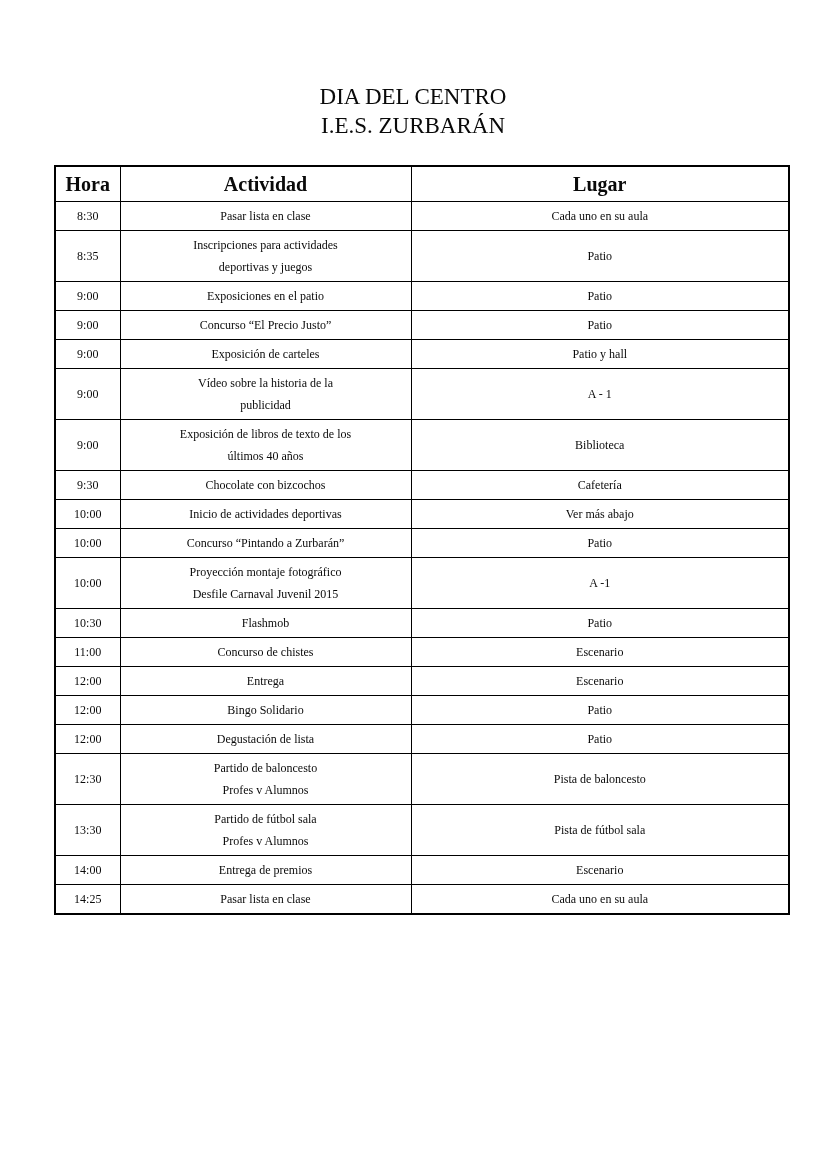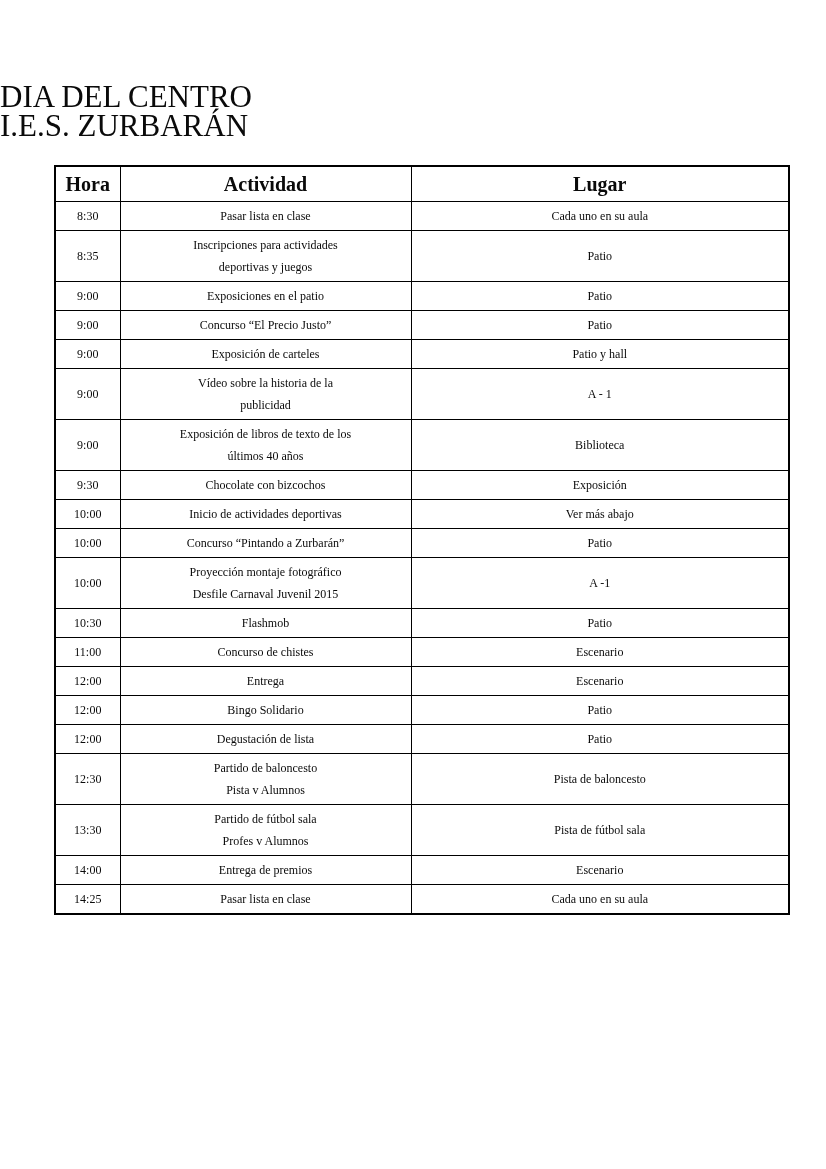--- a/index.html
+++ b/index.html
@@ -11,22 +11,22 @@
     position: relative;
     width: 826px;
     height: 1169px;
     background: #ffffff;
     color: #0a0a0a;
     font-family: "Liberation Serif", "DejaVu Serif", serif;
     overflow: hidden;
   }
   .title {
     margin-top: 82px;
-    text-align: left;
-    font-size: 31px;
+    text-align: center;
+    font-size: 23px;
     line-height: 29px;
     color: #0a0a0a;
   }
   table.schedule {
     border-collapse: collapse;
     table-layout: fixed;
     width: 734px;
     margin-left: 54px;
     margin-top: 25px;
     border: 2px solid #000000;
@@ -116,21 +116,21 @@
   </tr>
         <tr>
     <td class="cell-hora">9:00</td>
     <td class="cell-act">Exposición de libros de texto de los
 últimos 40 años</td>
     <td class="cell-lugar">Biblioteca</td>
   </tr>
         <tr>
     <td class="cell-hora">9:30</td>
     <td class="cell-act">Chocolate con bizcochos</td>
-    <td class="cell-lugar">Exposición</td>
+    <td class="cell-lugar">Cafetería</td>
   </tr>
         <tr>
     <td class="cell-hora">10:00</td>
     <td class="cell-act">Inicio de actividades deportivas</td>
     <td class="cell-lugar">Ver más abajo</td>
   </tr>
         <tr>
     <td class="cell-hora">10:00</td>
     <td class="cell-act">Concurso “Pintando a Zurbarán”</td>
     <td class="cell-lugar">Patio</td>
@@ -162,21 +162,21 @@
     <td class="cell-lugar">Patio</td>
   </tr>
         <tr>
     <td class="cell-hora">12:00</td>
     <td class="cell-act">Degustación de lista</td>
     <td class="cell-lugar">Patio</td>
   </tr>
         <tr>
     <td class="cell-hora">12:30</td>
     <td class="cell-act">Partido de baloncesto
-Pista v Alumnos</td>
+Profes v Alumnos</td>
     <td class="cell-lugar">Pista de baloncesto</td>
   </tr>
         <tr>
     <td class="cell-hora">13:30</td>
     <td class="cell-act">Partido de fútbol sala
 Profes v Alumnos</td>
     <td class="cell-lugar">Pista de fútbol sala</td>
   </tr>
         <tr>
     <td class="cell-hora">14:00</td>

